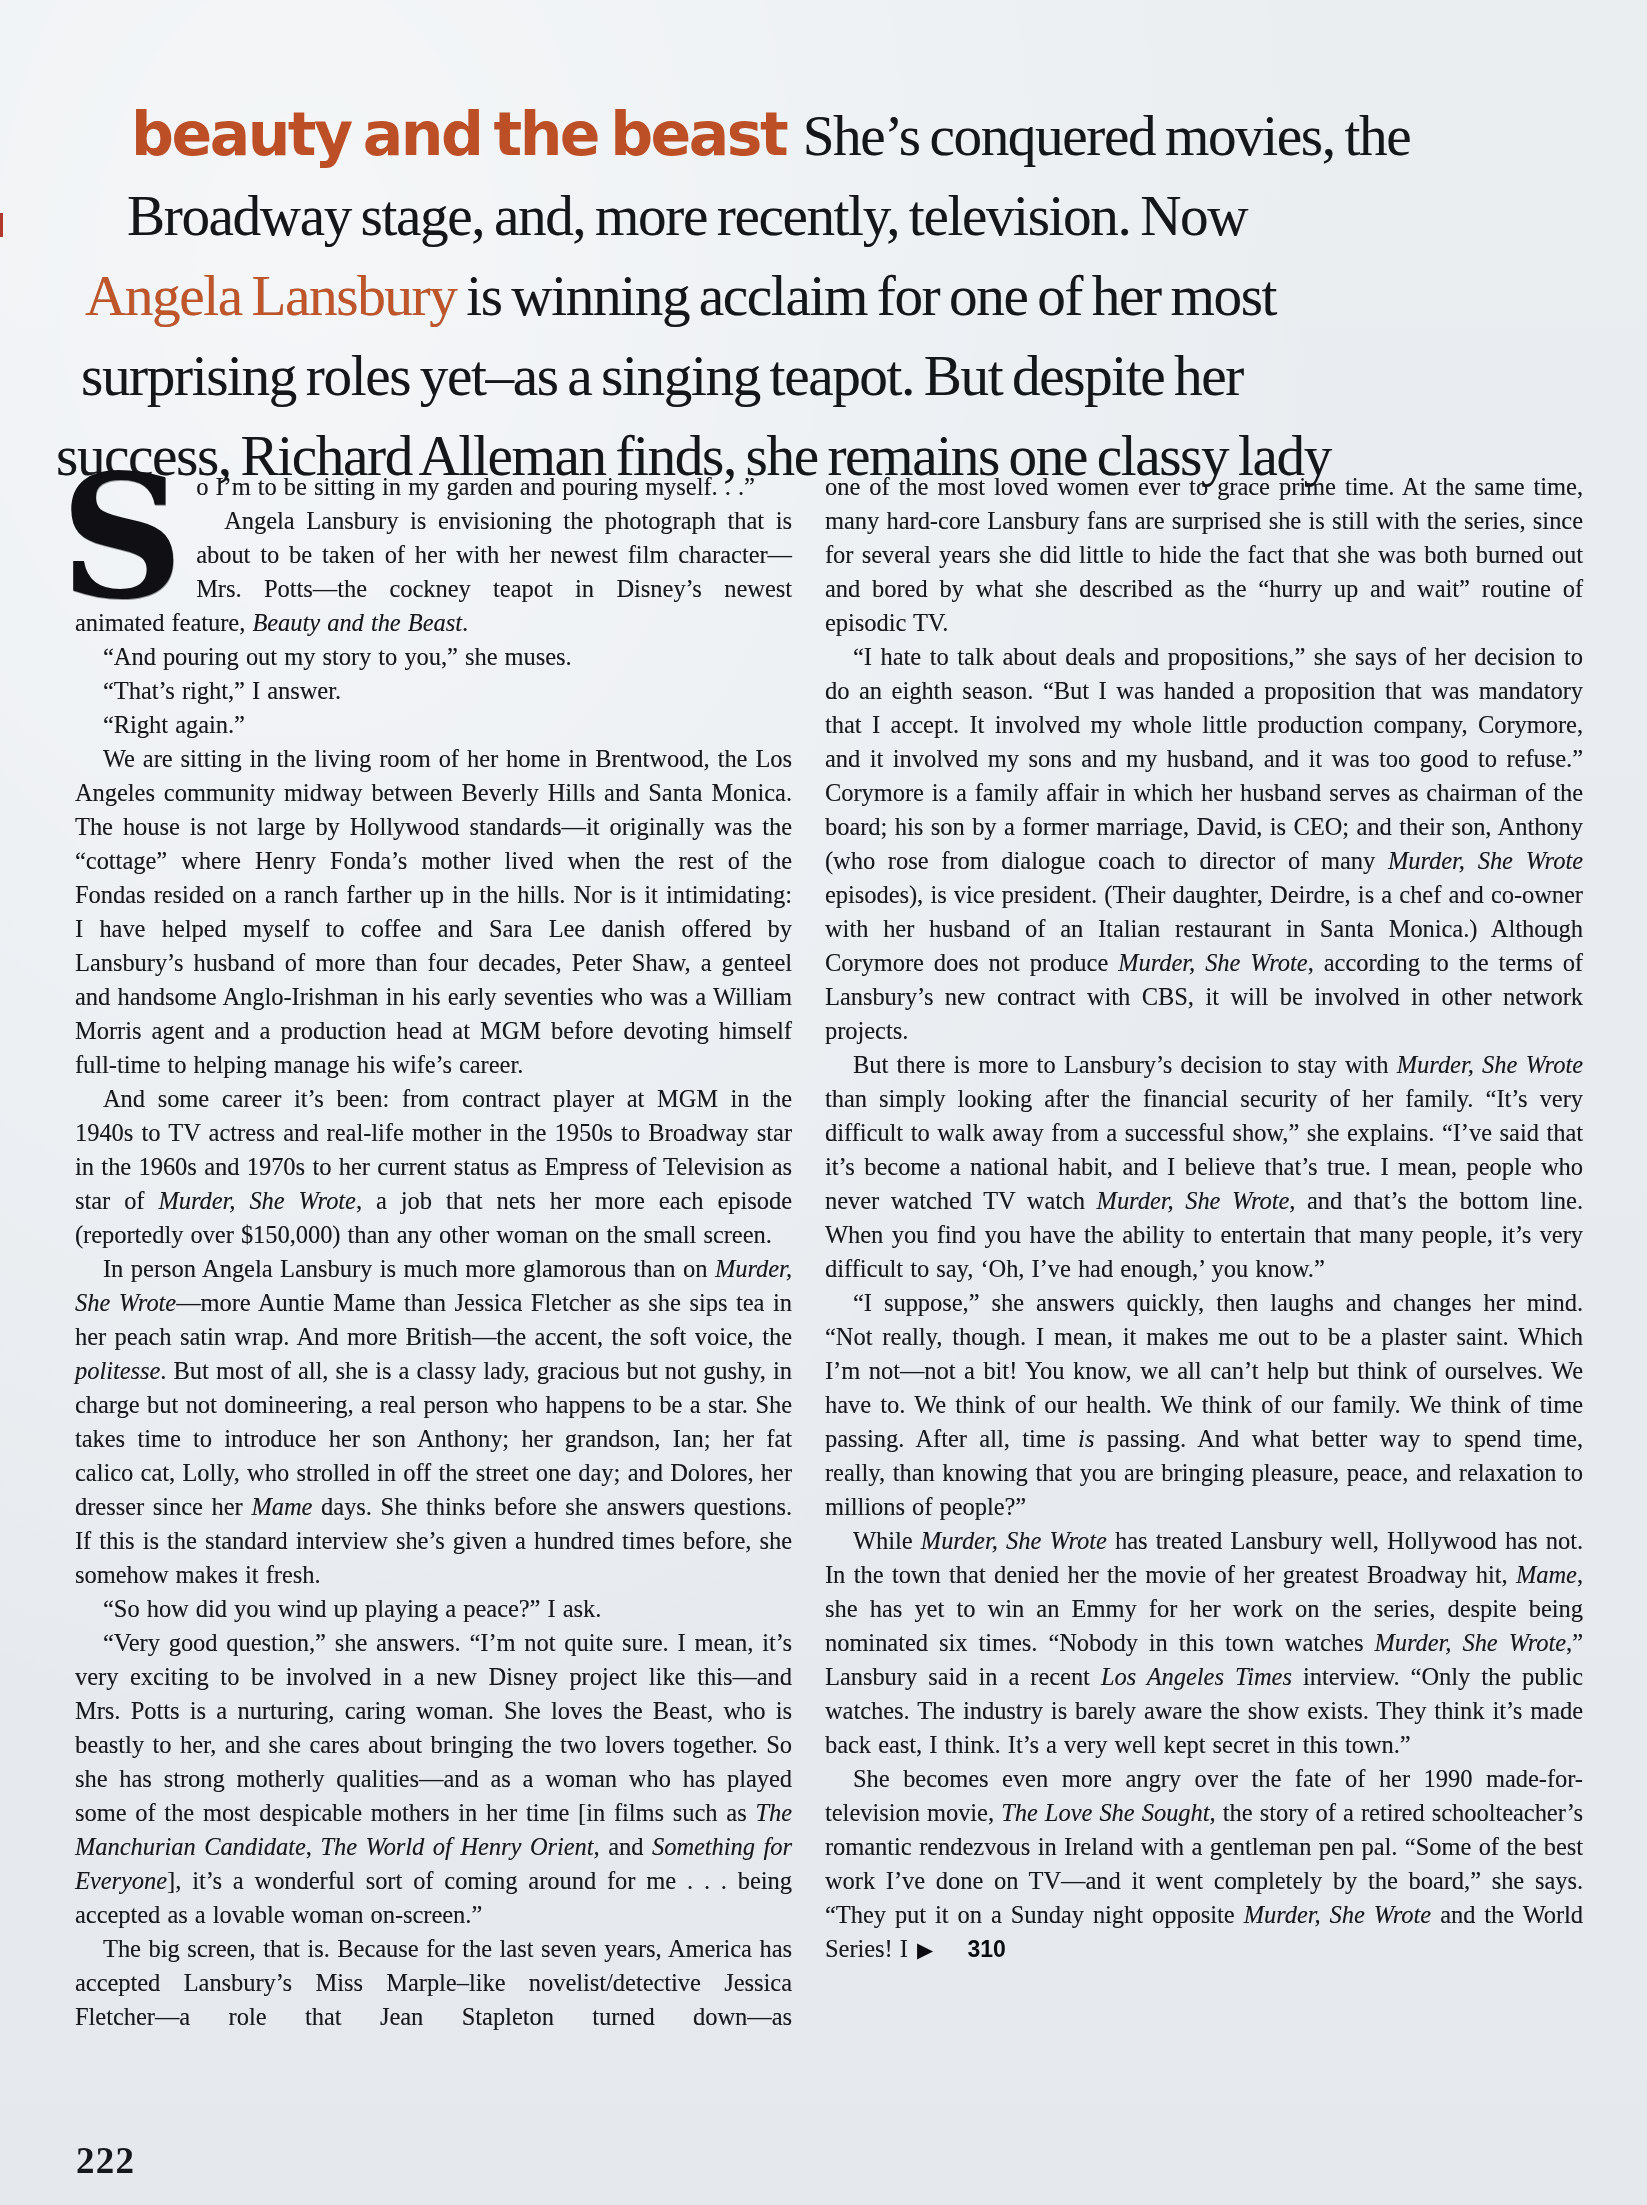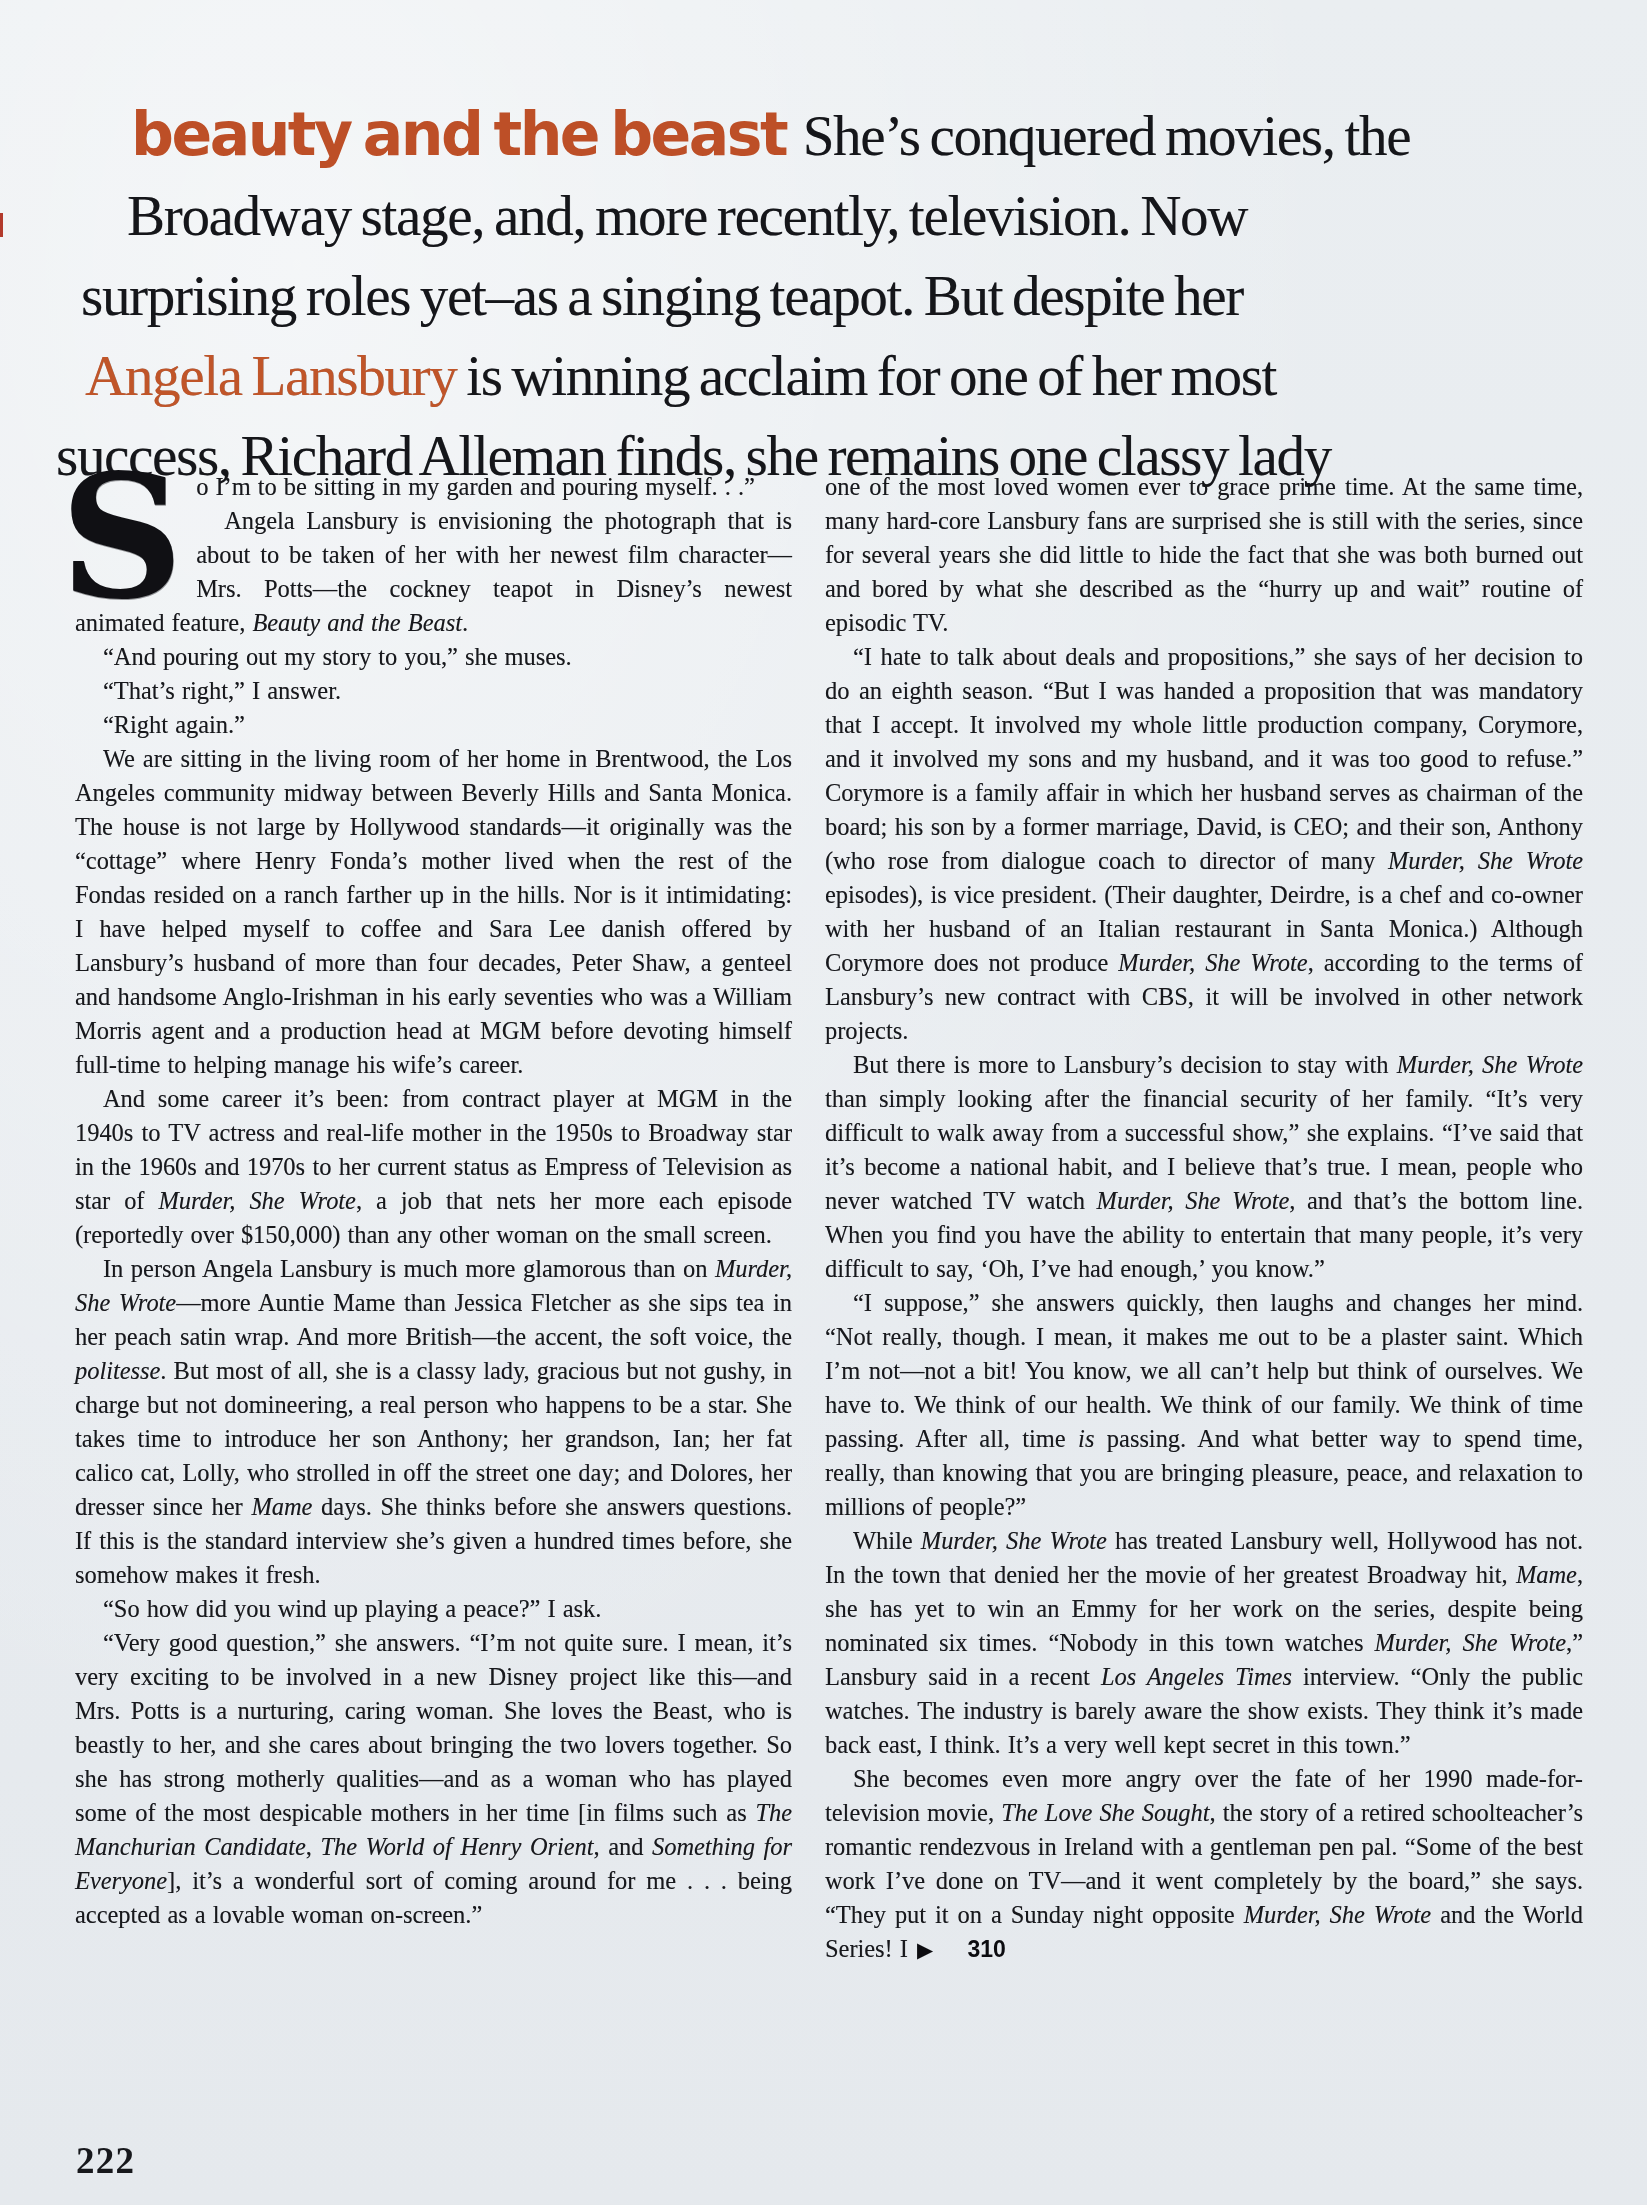--- a/index.html
+++ b/index.html
@@ -92,37 +92,38 @@
 </style>
 </head>
 <body>
 
 <div class="page">
   <div class="scan-artifact"></div>
 
   <div class="headline">
       <div class="hl-line" style="padding-left: 75px;"><span class="kicker">beauty and the beast</span><span>She’s conquered movies, the</span></div>
       <div class="hl-line" style="padding-left: 71px;"><span>Broadway stage, and, more recently, television. Now</span></div>
+      <div class="hl-line" style="padding-left: 29px;"><span class="hl-accent">Angela Lansbury</span><span> is winning acclaim for one of her most</span></div>
       <div class="hl-line" style="padding-left: 25px;"><span>surprising roles yet–as a singing teapot. But despite her</span></div>
-      <div class="hl-line" style="padding-left: 29px;"><span class="hl-accent">Angela Lansbury</span><span> is winning acclaim for one of her most</span></div>
       <div class="hl-line" style="padding-left: 0px;"><span>success, Richard Alleman finds, she remains one classy lady</span></div>
     </div>
 
   <div class="col" id="left-col">
     <span class="dropcap">S</span>
   <p><span>o I’m to be sitting in my garden and pouring myself. . .”</span></p>
       <p class="ind"><span>Angela Lansbury is envisioning the photograph that is about to be taken of her with her newest film character—Mrs. Potts—the cockney teapot in Disney’s newest animated feature, </span><i>Beauty and the Beast</i><span>.</span></p>
       <p class="ind"><span>“And pouring out my story to you,” she muses.</span></p>
       <p class="ind"><span>“That’s right,” I answer.</span></p>
       <p class="ind"><span>“Right again.”</span></p>
       <p class="ind"><span>We are sitting in the living room of her home in Brentwood, the Los Angeles community midway between Beverly Hills and Santa Monica. The house is not large by Hollywood standards—it originally was the “cottage” where Henry Fonda’s mother lived when the rest of the Fondas resided on a ranch farther up in the hills. Nor is it intimidating: I have helped myself to coffee and Sara Lee danish offered by Lansbury’s husband of more than four decades, Peter Shaw, a genteel and handsome Anglo-Irishman in his early seventies who was a William Morris agent and a production head at MGM before devoting himself full-time to helping manage his wife’s career.</span></p>
       <p class="ind"><span>And some career it’s been: from contract player at MGM in the 1940s to TV actress and real-life mother in the 1950s to Broadway star in the 1960s and 1970s to her current status as Empress of Television as star of </span><i>Murder, She Wrote</i><span>, a job that nets her more each episode (reportedly over $150,000) than any other woman on the small screen.</span></p>
       <p class="ind"><span>In person Angela Lansbury is much more glamorous than on </span><i>Murder, She Wrote</i><span>—more Auntie Mame than Jessica Fletcher as she sips tea in her peach satin wrap. And more British—the accent, the soft voice, the </span><i>politesse</i><span>. But most of all, she is a classy lady, gracious but not gushy, in charge but not domineering, a real person who happens to be a star. She takes time to introduce her son Anthony; her grandson, Ian; her fat calico cat, Lolly, who strolled in off the street one day; and Dolores, her dresser since her </span><i>Mame</i><span> days. She thinks before she answers questions. If this is the standard interview she’s given a hundred times before, she somehow makes it fresh.</span></p>
       <p class="ind"><span>“So how did you wind up playing a peace?” I ask.</span></p>
       <p class="ind"><span>“Very good question,” she answers. “I’m not quite sure. I mean, it’s very exciting to be involved in a new Disney project like this—and Mrs. Potts is a nurturing, caring woman. She loves the Beast, who is beastly to her, and she cares about bringing the two lovers together. So she has strong motherly qualities—and as a woman who has played some of the most despicable mothers in her time [in films such as </span><i>The Manchurian Candidate</i><span>, </span><i>The World of Henry Orient</i><span>, and </span><i>Something for Everyone</i><span>], it’s a wonderful sort of coming around for me . . . being accepted as a lovable woman on-screen.”</span></p>
+      <p class="ind cont"><span>The big screen, that is. Because for the last seven years, America has accepted Lansbury’s Miss Marple–like novelist/detective Jessica Fletcher—a role that Jean Stapleton turned down—as</span></p>
     </div>
 
   <div class="col" id="right-col">
       <p><span>one of the most loved women ever to grace prime time. At the same time, many hard-core Lansbury fans are surprised she is still with the series, since for several years she did little to hide the fact that she was both burned out and bored by what she described as the “hurry up and wait” routine of episodic TV.</span></p>
       <p class="ind"><span>“I hate to talk about deals and propositions,” she says of her decision to do an eighth season. “But I was handed a proposition that was mandatory that I accept. It involved my whole little production company, Corymore, and it involved my sons and my husband, and it was too good to refuse.” Corymore is a family affair in which her husband serves as chairman of the board; his son by a former marriage, David, is CEO; and their son, Anthony (who rose from dialogue coach to director of many </span><i>Murder, She Wrote</i><span> episodes), is vice president. (Their daughter, Deirdre, is a chef and co-owner with her husband of an Italian restaurant in Santa Monica.) Although Corymore does not produce </span><i>Murder, She Wrote</i><span>, according to the terms of Lansbury’s new contract with CBS, it will be involved in other network projects.</span></p>
       <p class="ind"><span>But there is more to Lansbury’s decision to stay with </span><i>Murder, She Wrote</i><span> than simply looking after the financial security of her family. “It’s very difficult to walk away from a successful show,” she explains. “I’ve said that it’s become a national habit, and I believe that’s true. I mean, people who never watched TV watch </span><i>Murder, She Wrote</i><span>, and that’s the bottom line. When you find you have the ability to entertain that many people, it’s very difficult to say, ‘Oh, I’ve had enough,’ you know.”</span></p>
       <p class="ind"><span>“I suppose,” she answers quickly, then laughs and changes her mind. “Not really, though. I mean, it makes me out to be a plaster saint. Which I’m not—not a bit! You know, we all can’t help but think of ourselves. We have to. We think of our health. We think of our family. We think of time passing. After all, time </span><i>is</i><span> passing. And what better way to spend time, really, than knowing that you are bringing pleasure, peace, and relaxation to millions of people?”</span></p>
       <p class="ind"><span>While </span><i>Murder, She Wrote</i><span> has treated Lansbury well, Hollywood has not. In the town that denied her the movie of her greatest Broadway hit, </span><i>Mame</i><span>, she has yet to win an Emmy for her work on the series, despite being nominated six times. “Nobody in this town watches </span><i>Murder, She Wrote</i><span>,” Lansbury said in a recent </span><i>Los Angeles Times</i><span> interview. “Only the public watches. The industry is barely aware the show exists. They think it’s made back east, I think. It’s a very well kept secret in this town.”</span></p>
       <p class="ind"><span>She becomes even more angry over the fate of her 1990 made-for-television movie, </span><i>The Love She Sought</i><span>, the story of a retired schoolteacher’s romantic rendezvous in Ireland with a gentleman pen pal. “Some of the best work I’ve done on TV—and it went completely by the board,” she says. “They put it on a Sunday night opposite </span><i>Murder, She Wrote</i><span> and the World Series! I</span><span class="arrow">▶</span><span class="cont-num">310</span></p>
     </div>

